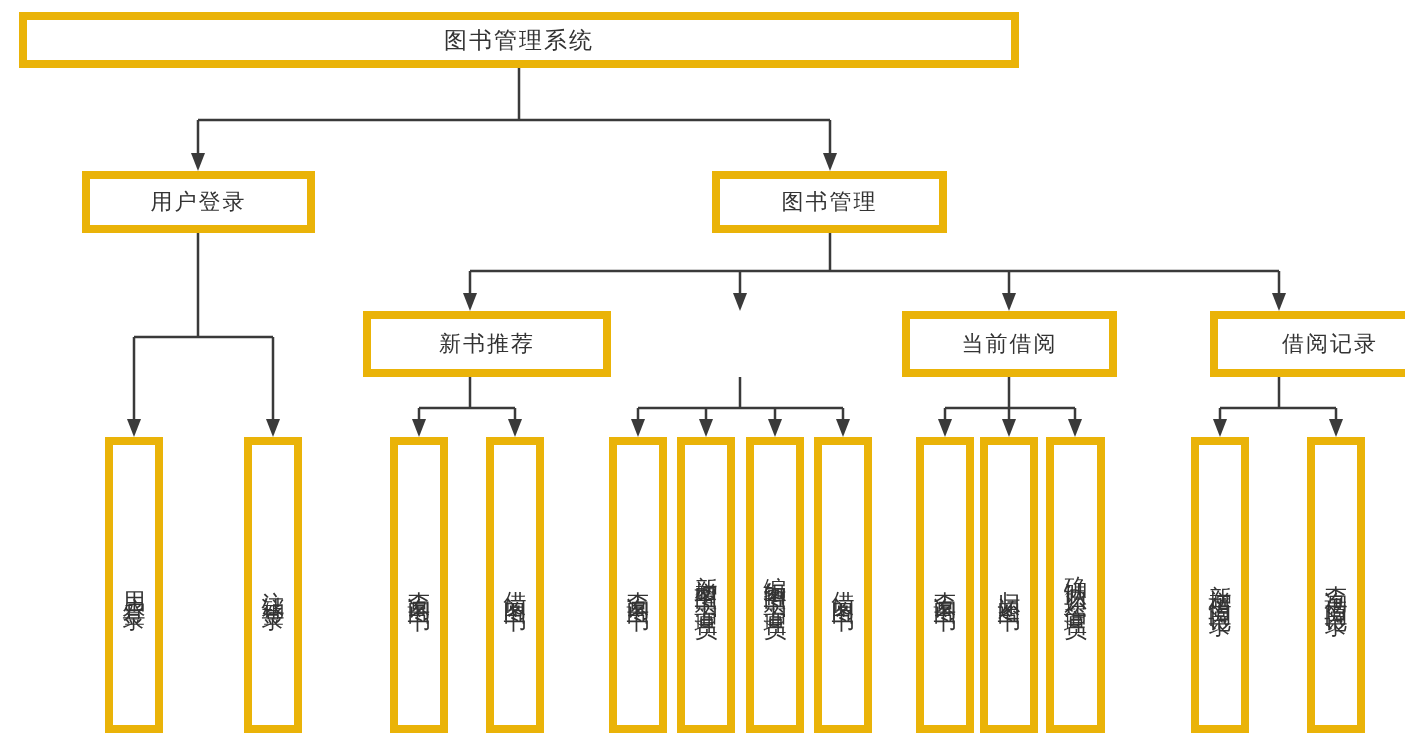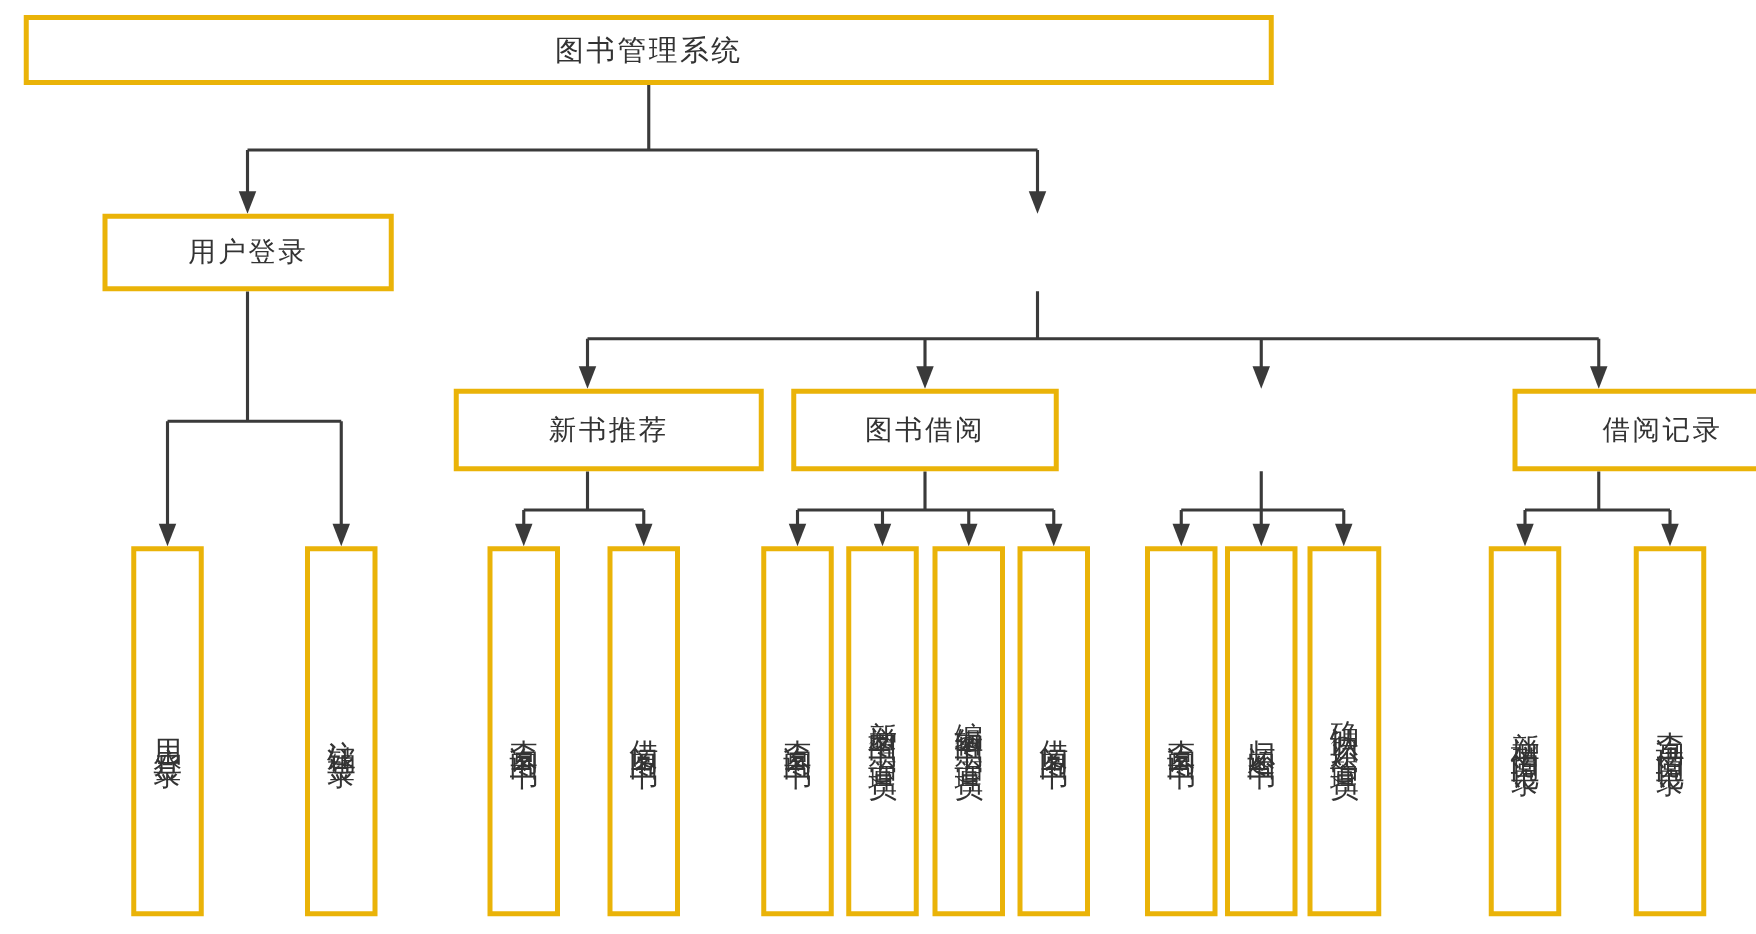--- a/index.html
+++ b/index.html
@@ -15,21 +15,21 @@
     position: absolute;
     left: 0; top: 0;
     width: 1405px; height: 747px;
     z-index: 1;
   }
   #connectors path.ln { stroke: #3a3a3a; stroke-width: 2.5; fill: none; }
   #connectors path.tri { fill: #3a3a3a; stroke: none; }
   .box {
     position: absolute;
     background: #ffffff;
-    border: 4px solid #eab308;
+    border: 8px solid #eab308;
     box-sizing: border-box;
     display: flex;
     align-items: center;
     justify-content: center;
     color: #333333;
     z-index: 2;
   }
   .h-label { font-size: 22px; letter-spacing: 2px; white-space: nowrap; }
   .root-box { font-size: 23px; letter-spacing: 2px; }
   .leaf {
@@ -105,26 +105,29 @@
     </g>
   </svg>
 
   <div class="box root-box" style="left:19px; top:12px; width:1000px; height:56px;">
     <span>图书管理系统</span>
   </div>
 
   <div class="box h-label" style="left:82px; top:171px; width:233px; height:62px;">
     <span>用户登录</span>
   </div>
+  <div class="box h-label" style="left:712px; top:171px; width:235px; height:62px;">
+    <span>图书管理</span>
+  </div>
 
   <div class="box h-label" style="left:363px; top:311px; width:248px; height:66px;">
     <span>新书推荐</span>
   </div>
-  <div class="box h-label" style="left:633px; top:311px; width:214px; height:66px;">
-    <span>图书借阅</span>
+  <div class="box h-label" style="left:902px; top:311px; width:215px; height:66px;">
+    <span>当前借阅</span>
   </div>
   <div class="box h-label" style="left:1196px; top:311px; width:240px; height:66px;margin-left:14px;">
     <span>借阅记录</span>
   </div>
 
   <div class="box leaf" style="left:105px; top:437px; width:58px; height:296px;">
     <span>用户登录</span>
   </div>
   <div class="box leaf" style="left:244px; top:437px; width:58px; height:296px;">
     <span>注销登录</span>

